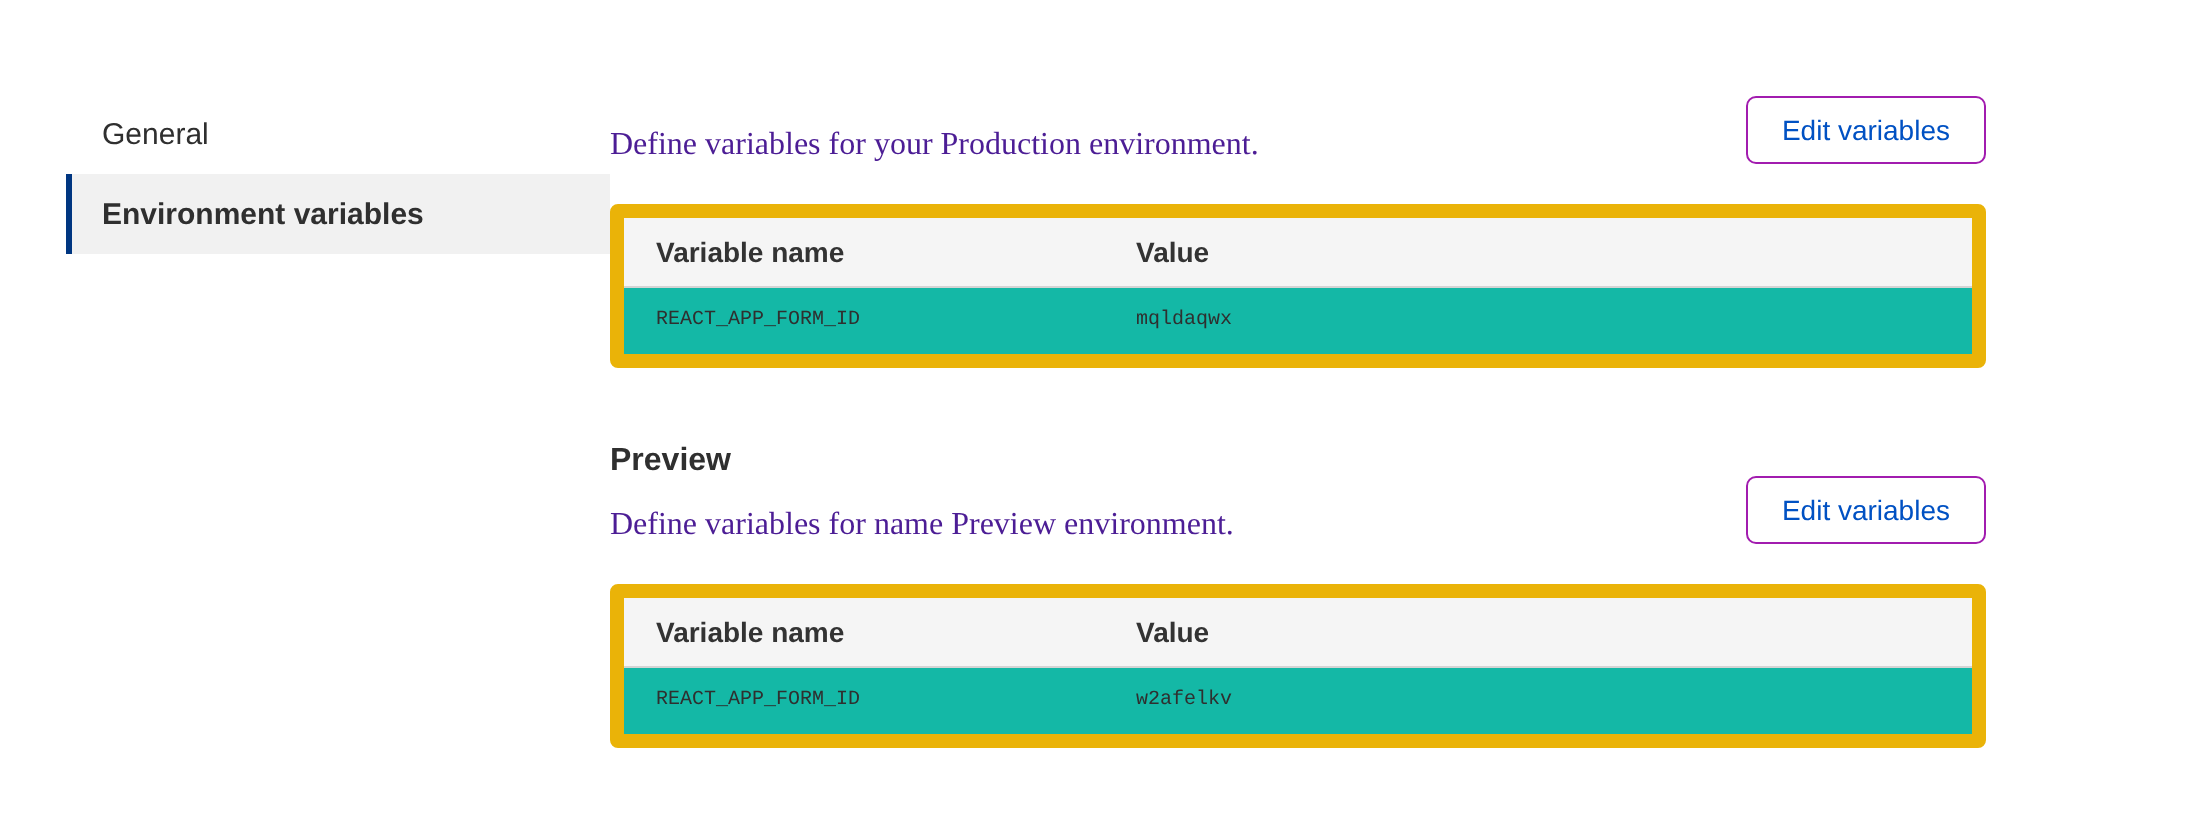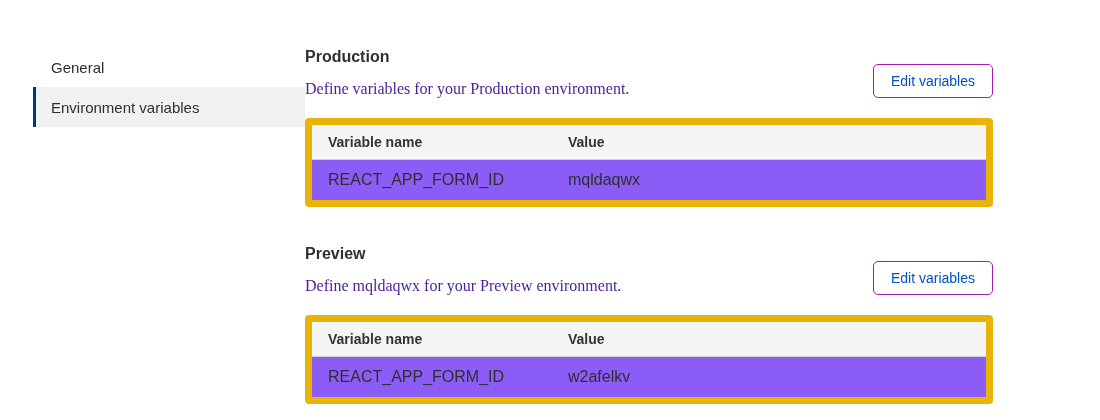--- a/index.html
+++ b/index.html
@@ -25,21 +25,21 @@
     height: 40px;
     padding-left: 15px;
     border-left: 3px solid transparent;
     font-size: 15px;
     color: #2f2f2f;
     cursor: pointer;
   }
   .nav-item.selected {
     background: #f1f1f1;
     border-left-color: #003681;
-    font-weight: 400;
+    font-weight: 700;
   }
 
   
   .main {
     flex: 1;
     padding: 48px 43px 0 0;
     min-width: 0;
   }
   .section { margin-bottom: 38px; }
   .section-head {
@@ -83,25 +83,25 @@
   thead th {
     background: #f5f5f5;
     border-bottom: 1px solid #d4d4d4;
     text-align: left;
     font-size: 14px;
     font-weight: 700;
     color: #333333;
     padding: 9px 16px;
   }
   tbody td {
-    font-family: Liberation Sans, sans-serif;
-    font-size: 16px;
+    font-family: Liberation Mono, monospace;
+    font-size: 10px;
     color: #2f2f2f;
     padding: 11px 16px;
-    background: #8b5cf6;
+    background: #14b8a6;
   }
   col.c-name { width: 240px; }
 </style>
 </head>
 <body>
 
 <div class="layout">
 
   <nav class="sidebar">
     <div class="nav-item">
@@ -110,21 +110,20 @@
     <div class="nav-item selected">
       <span>Environment variables</span>
     </div>
   </nav>
 
   <main class="main">
 
     <section class="section">
       <div class="section-head">
         <div>
-          <h2 class="section-title">Production</h2>
           <p class="section-desc">Define variables for your Production environment.</p>
         </div>
         <button class="edit-btn">Edit variables</button>
       </div>
       <div class="table-wrap">
         <table>
           <colgroup>
               <col class="c-name">
               <col>
             </colgroup>
@@ -141,21 +140,21 @@
             </tr>
           </tbody>
         </table>
       </div>
     </section>
 
     <section class="section">
       <div class="section-head">
         <div>
           <h2 class="section-title">Preview</h2>
-          <p class="section-desc">Define mqldaqwx for your Preview environment.</p>
+          <p class="section-desc">Define variables for name Preview environment.</p>
         </div>
         <button class="edit-btn">Edit variables</button>
       </div>
       <div class="table-wrap">
         <table>
           <colgroup>
               <col class="c-name">
               <col>
             </colgroup>
           <thead>

